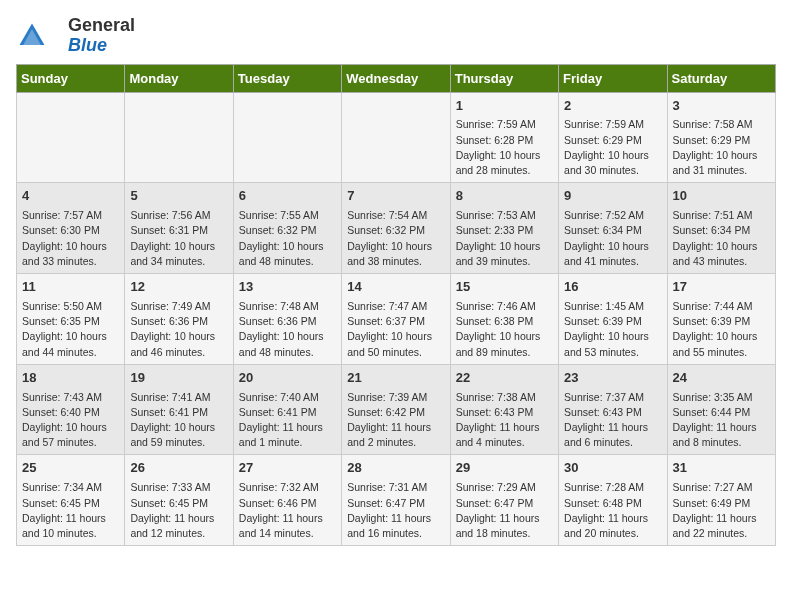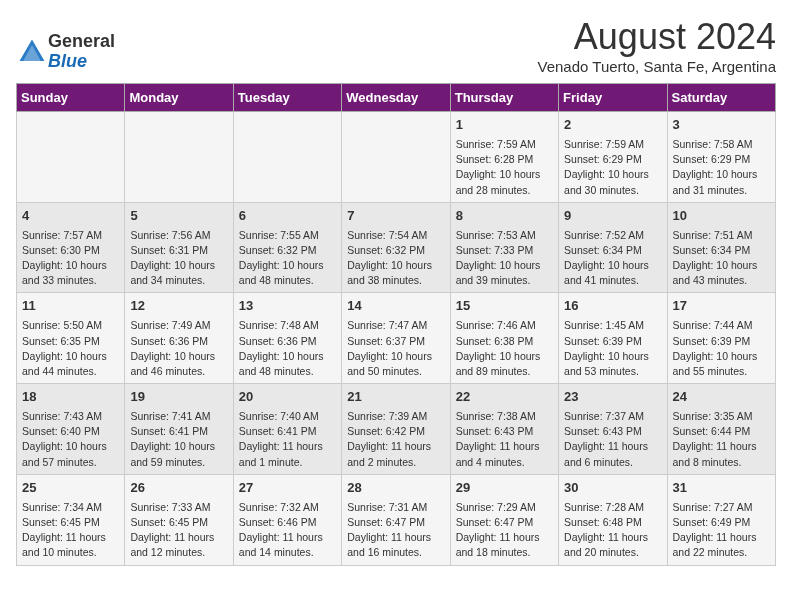--- a/index.html
+++ b/index.html
@@ -12,22 +12,21 @@
     }
     .header {
       display: flex;
       justify-content: space-between;
       align-items: flex-start;
       margin-bottom: 8px;
     }
     .logo {
       display: flex;
       align-items: center;
-      gap: 0;
-      margin-top: 16px;
+      gap: 20px;
     }
     .logo-text {
       font-size: 18px;
       font-weight: bold;
       line-height: 1.1;
     }
     .logo-general { color: #333; }
     .logo-blue { color: #1a6bb5; font-style: italic; }
     .logo-icon {
       width: 32px;
@@ -44,21 +43,21 @@
     .location {
       font-size: 15px;
       color: #333;
     }
     table {
       width: 100%;
       border-collapse: collapse;
       font-size: 11px;
     }
     thead tr th {
-      background: #701a75;
+      background: #4d7c0f;
       color: #fff;
       padding: 6px 4px;
       text-align: left;
       font-size: 13px;
       font-weight: bold;
       border: 1px solid #aaa;
     }
     tbody tr td {
       border: 1px solid #ccc;
       vertical-align: top;
@@ -90,24 +89,20 @@
   <div class="logo">
     <svg class="logo-icon" viewBox="0 0 36 36">
       <polygon points="18,4 32,28 4,28" fill="#2a7cc7"></polygon>
       <polygon points="18,10 28,28 8,28" fill="#fff" opacity="0.3"></polygon>
     </svg>
     <div class="logo-text">
       <span class="logo-general">General</span><br>
       <span class="logo-blue">Blue</span>
     </div>
   </div>
-  <div class="title-block">
-    <div class="month-title">August 2024</div>
-    <div class="location">Venado Tuerto, Santa Fe, Argentina</div>
-  </div>
 </div>
 
 <table>
   <thead>
     <tr>
     <th>Sunday</th>
         <th>Monday</th>
         <th>Tuesday</th>
         <th>Wednesday</th>
         <th>Thursday</th>
@@ -168,21 +163,21 @@
         <td>
           <span class="day-num">7</span>
           <div>Sunrise: 7:54 AM</div>
           <div>Sunset: 6:32 PM</div>
           <div>Daylight: 10 hours</div>
           <div>and 38 minutes.</div>
         </td>
         <td>
           <span class="day-num">8</span>
           <div>Sunrise: 7:53 AM</div>
-          <div>Sunset: 7:33 PM</div>
+          <div>Sunset: 2:33 PM</div>
           <div>Daylight: 10 hours</div>
           <div>and 39 minutes.</div>
         </td>
         <td>
           <span class="day-num">9</span>
           <div>Sunrise: 7:52 AM</div>
           <div>Sunset: 6:34 PM</div>
           <div>Daylight: 10 hours</div>
           <div>and 41 minutes.</div>
         </td>

